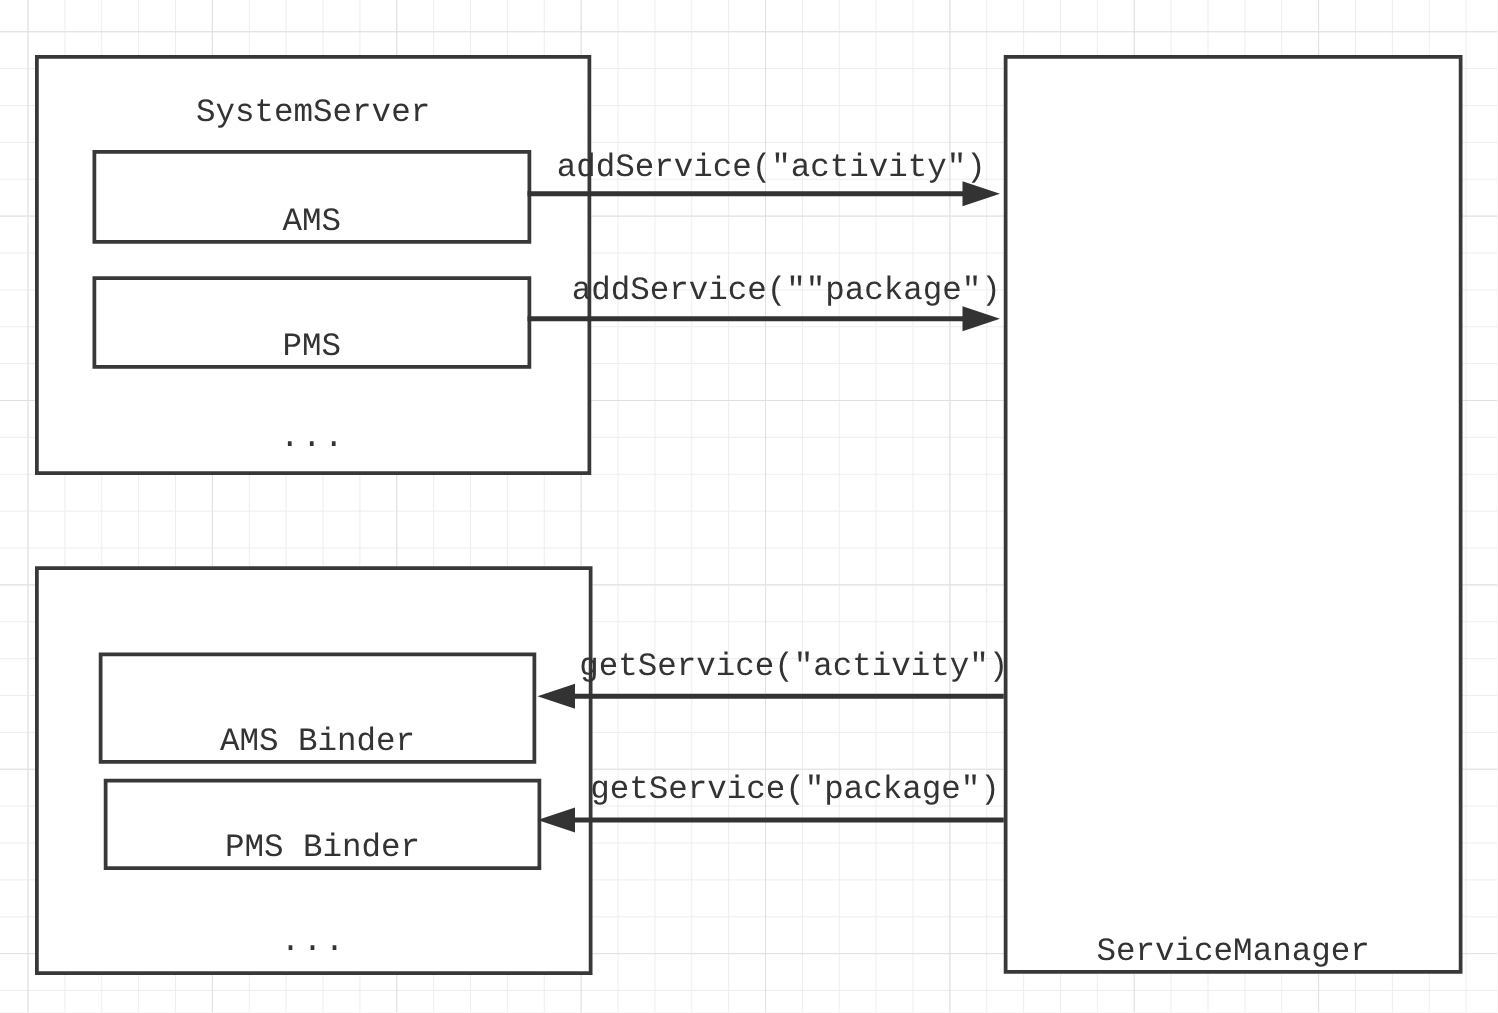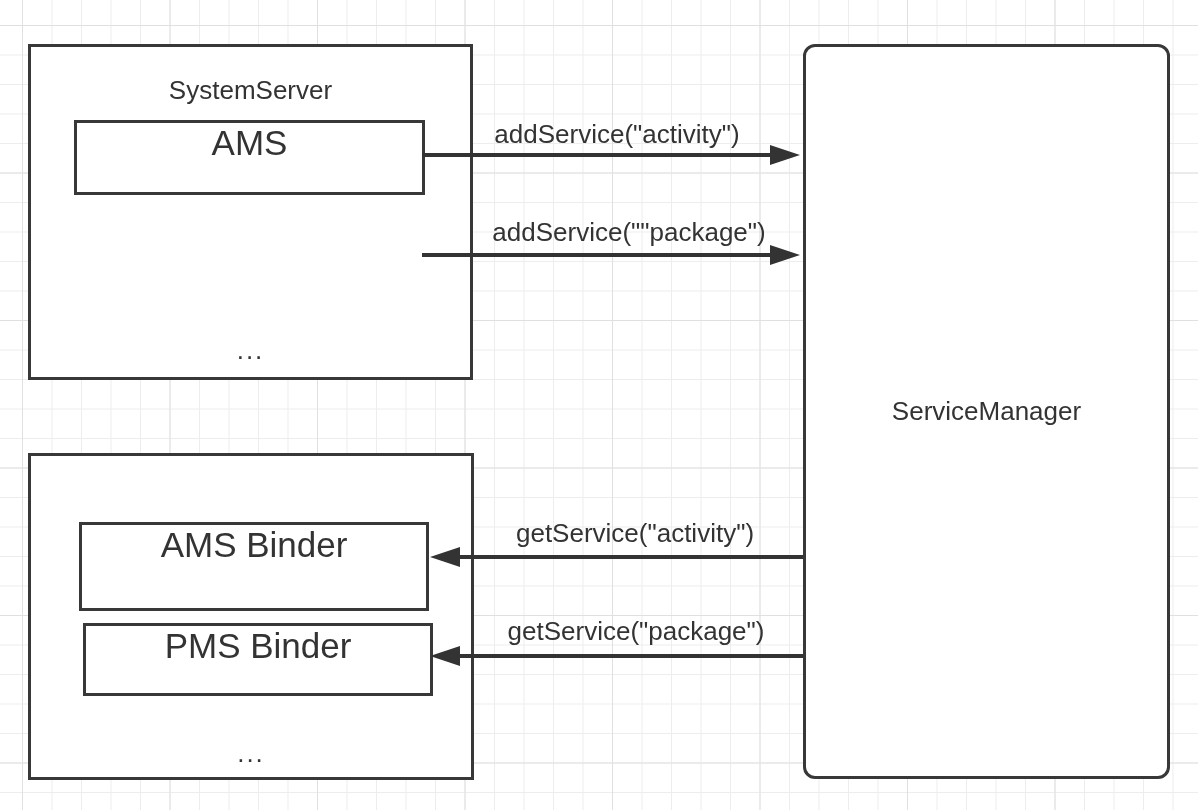--- a/index.html
+++ b/index.html
@@ -8,21 +8,21 @@
     width:1198px;height:810px;
     overflow:hidden;
     background-color:#ffffff;
     background-image:
       linear-gradient(to right, #e0e0e0 1px, transparent 1px),
       linear-gradient(to bottom, #e0e0e0 1px, transparent 1px),
       linear-gradient(to right, #ededed 1px, transparent 1px),
       linear-gradient(to bottom, #ededed 1px, transparent 1px);
     background-size:147.5px 147.5px,147.5px 147.5px,29.5px 29.5px,29.5px 29.5px;
     background-position:22px 25px,22px 25px,22px 25px,22px 25px;
-    font-family:Liberation Sans, sans-serif;
+    font-family:Liberation Mono, monospace;
     color:#333333;
   }
   .node{
     position:absolute;
     background:#ffffff;
     border:3px solid #383838;
     box-sizing:border-box;
   }
   .node-title{
     position:absolute;
@@ -30,36 +30,35 @@
     text-align:center;
     font-size:26px;
     line-height:30px;
     color:#333333;
   }
   .sub-node{
     position:absolute;
     background:#ffffff;
     border:3px solid #383838;
     box-sizing:border-box;
-    display:flex;align-items:flex-start;justify-content:center;
-    font-size:35px;
+    display:flex;align-items:flex-end;justify-content:center;
+    font-size:26px;
     color:#333333;
   }
   .ellipsis{
     position:absolute;
     left:0;width:100%;
     text-align:center;
     font-size:26px;
     letter-spacing:2px;
     color:#333333;
   }
   .sm-node{
-    display:flex;align-items:center;justify-content:center;
+    display:flex;align-items:flex-end;justify-content:center;
     font-size:26px;
-    border-radius:12px;
   }
   .arrow-line{
     position:absolute;
     height:4px;
     background:#333333;
     z-index:5;
   }
   .arrow-head{
     position:absolute;
     width:0;height:0;
@@ -88,20 +87,23 @@
 </head>
 <body>
 
 <div class="canvas">
 
   <div class="node" style="left:28px;top:44px;width:445px;height:336px;">
     <div class="node-title" style="top:28px;">SystemServer</div>
     <div class="sub-node" style="left:43px;top:73px;width:351px;height:75px;">
       <span>AMS</span>
     </div>
+    <div class="sub-node" style="left:43px;top:174px;width:351px;height:74px;">
+      <span>PMS</span>
+    </div>
     <div class="ellipsis" style="top:288px;">...</div>
   </div>
 
   <div class="node" style="left:28px;top:453px;width:446px;height:327px;">
     <div class="sub-node" style="left:48px;top:66px;width:350px;height:89px;">
       <span>AMS Binder</span>
     </div>
     <div class="sub-node" style="left:52px;top:167px;width:350px;height:73px;">
       <span>PMS Binder</span>
     </div>

